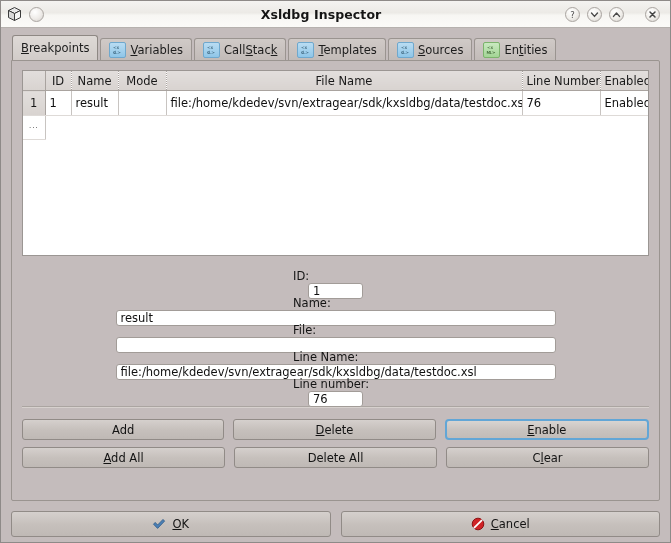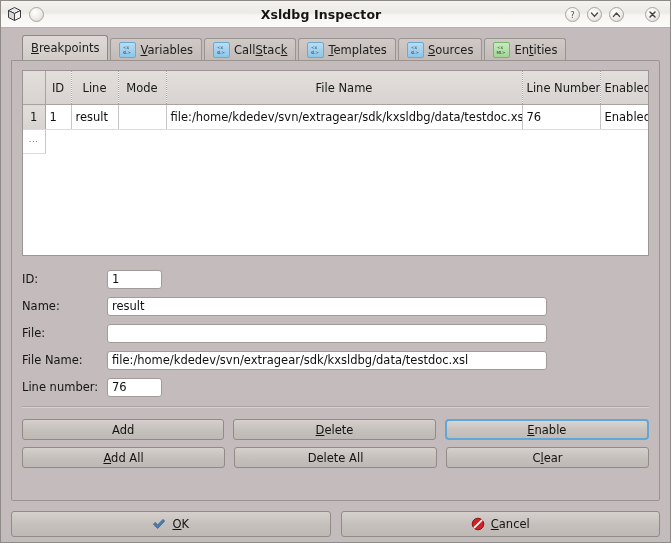--- a/index.html
+++ b/index.html
@@ -87,21 +87,21 @@
     line-height: 1;
   }
   .tb-btn.close { margin-left: 14px; }
   .tb-btn svg { display:block; }
 
   
   .tabstrip {
     position: relative;
     height: 26px;
     margin: 6px 0 0 0;
-    padding-left: 21px;
+    padding-left: 11px;
     display: flex;
     align-items: flex-end;
     box-sizing: border-box;
   }
   .tab {
     height: 22px;
     box-sizing: border-box;
     display: flex;
     align-items: center;
     gap: 4px;
@@ -173,21 +173,21 @@
     width: 100%;
     table-layout: fixed;
     font-size: 11.5px;
   }
   table.bp th {
     background: linear-gradient(to bottom, #e2dedc 0%, #d8d3d0 100%);
     border-bottom: 1px solid #a9a39f;
     border-right: 1px dotted #a9a39f;
     font-weight: normal;
     color: #181818;
-    height: 33px;
+    height: 19px;
     padding: 0 4px;
     text-align: center;
     white-space: nowrap;
     overflow: hidden;
   }
   table.bp th.corner {
     border-right: 1px solid #a9a39f;
     width: 22px;
     padding: 0;
   }
@@ -225,20 +225,21 @@
 
   
   .form {
     margin-top: 13px;
   }
   .frow {
     display: flex;
     align-items: center;
     height: 20px;
     margin-bottom: 7px;
+    flex-direction: column;
   }
   .flabel {
     width: 85px;
     flex: none;
     font-size: 11.5px;
     color: #141414;
   }
   .finput {
     height: 19px;
     box-sizing: border-box;
@@ -428,21 +429,21 @@
             <col style="width:47px">
           <col style="width:48px">
             <col style="width:356px">
             <col style="width:78px">
             <col>
         </colgroup>
         <thead>
           <tr>
             <th class="corner"></th>
             <th>ID</th>
-            <th>Line</th>
+            <th>Name</th>
             <th>Mode</th>
             <th>File Name</th>
             <th>Line Number</th>
             <th style="border-right:none">Enabled</th>
           </tr>
         </thead>
         <tbody>
           <tr>
             <td class="rowhdr">1</td>
             <td>1</td>
@@ -471,21 +472,21 @@
         <span class="flabel">Name:</span>
         <input class="finput wide" type="text" value="result" style="">
       </div>
 
       <div class="frow">
         <span class="flabel">File:</span>
         <input class="finput wide" type="text" value="" style="">
       </div>
 
       <div class="frow">
-        <span class="flabel">File Name:</span>
+        <span class="flabel">Line Name:</span>
         <input class="finput wide" type="text" value="file:/home/kdedev/svn/extragear/sdk/kxsldbg/data/testdoc.xsl" style="">
       </div>
 
       <div class="frow">
         <span class="flabel">Line number:</span>
         <input class="finput small" type="text" value="76" style="">
       </div>
     </div>
 
     <div class="btnsep"></div>

